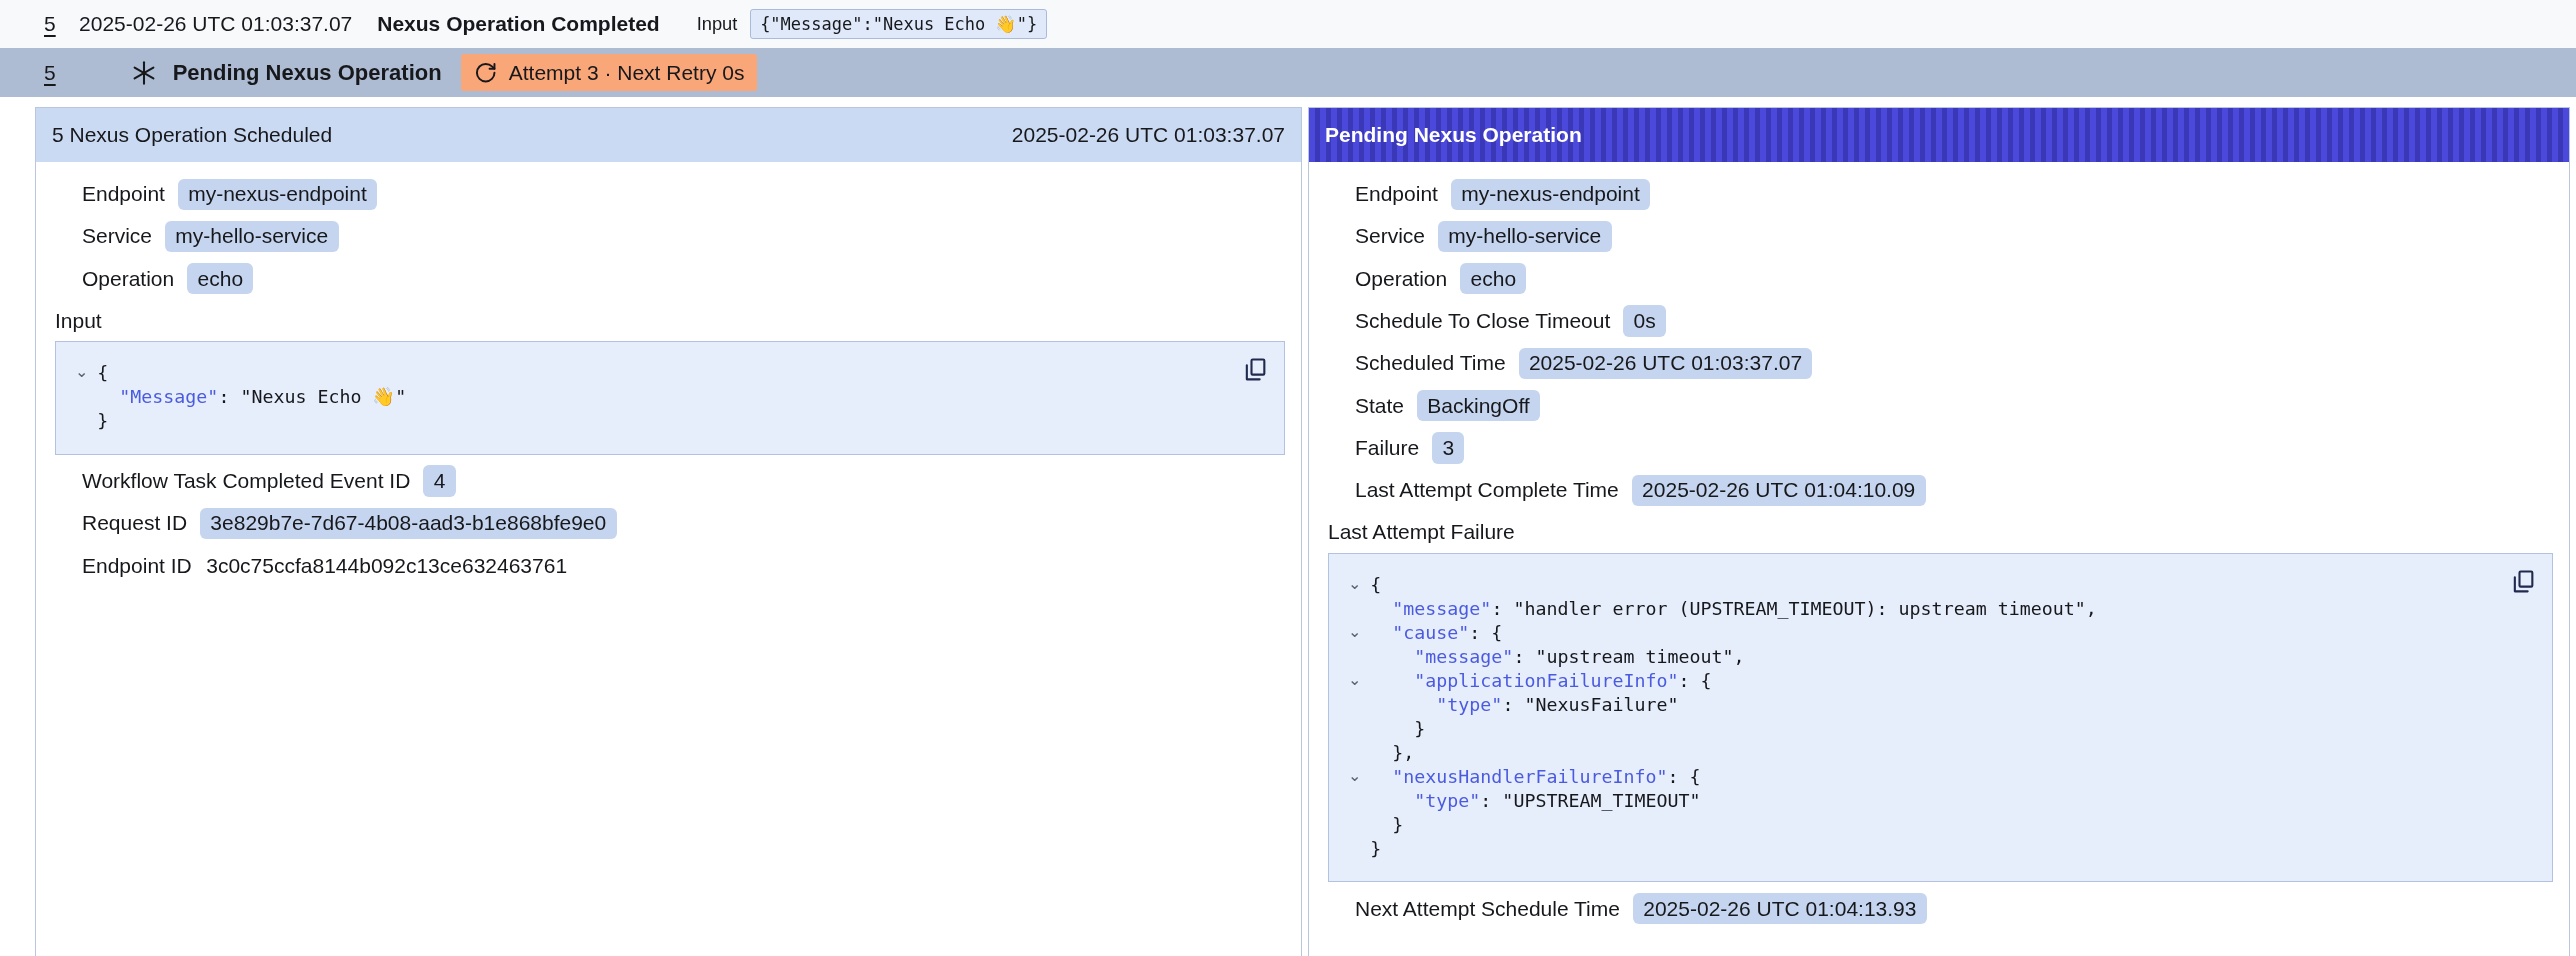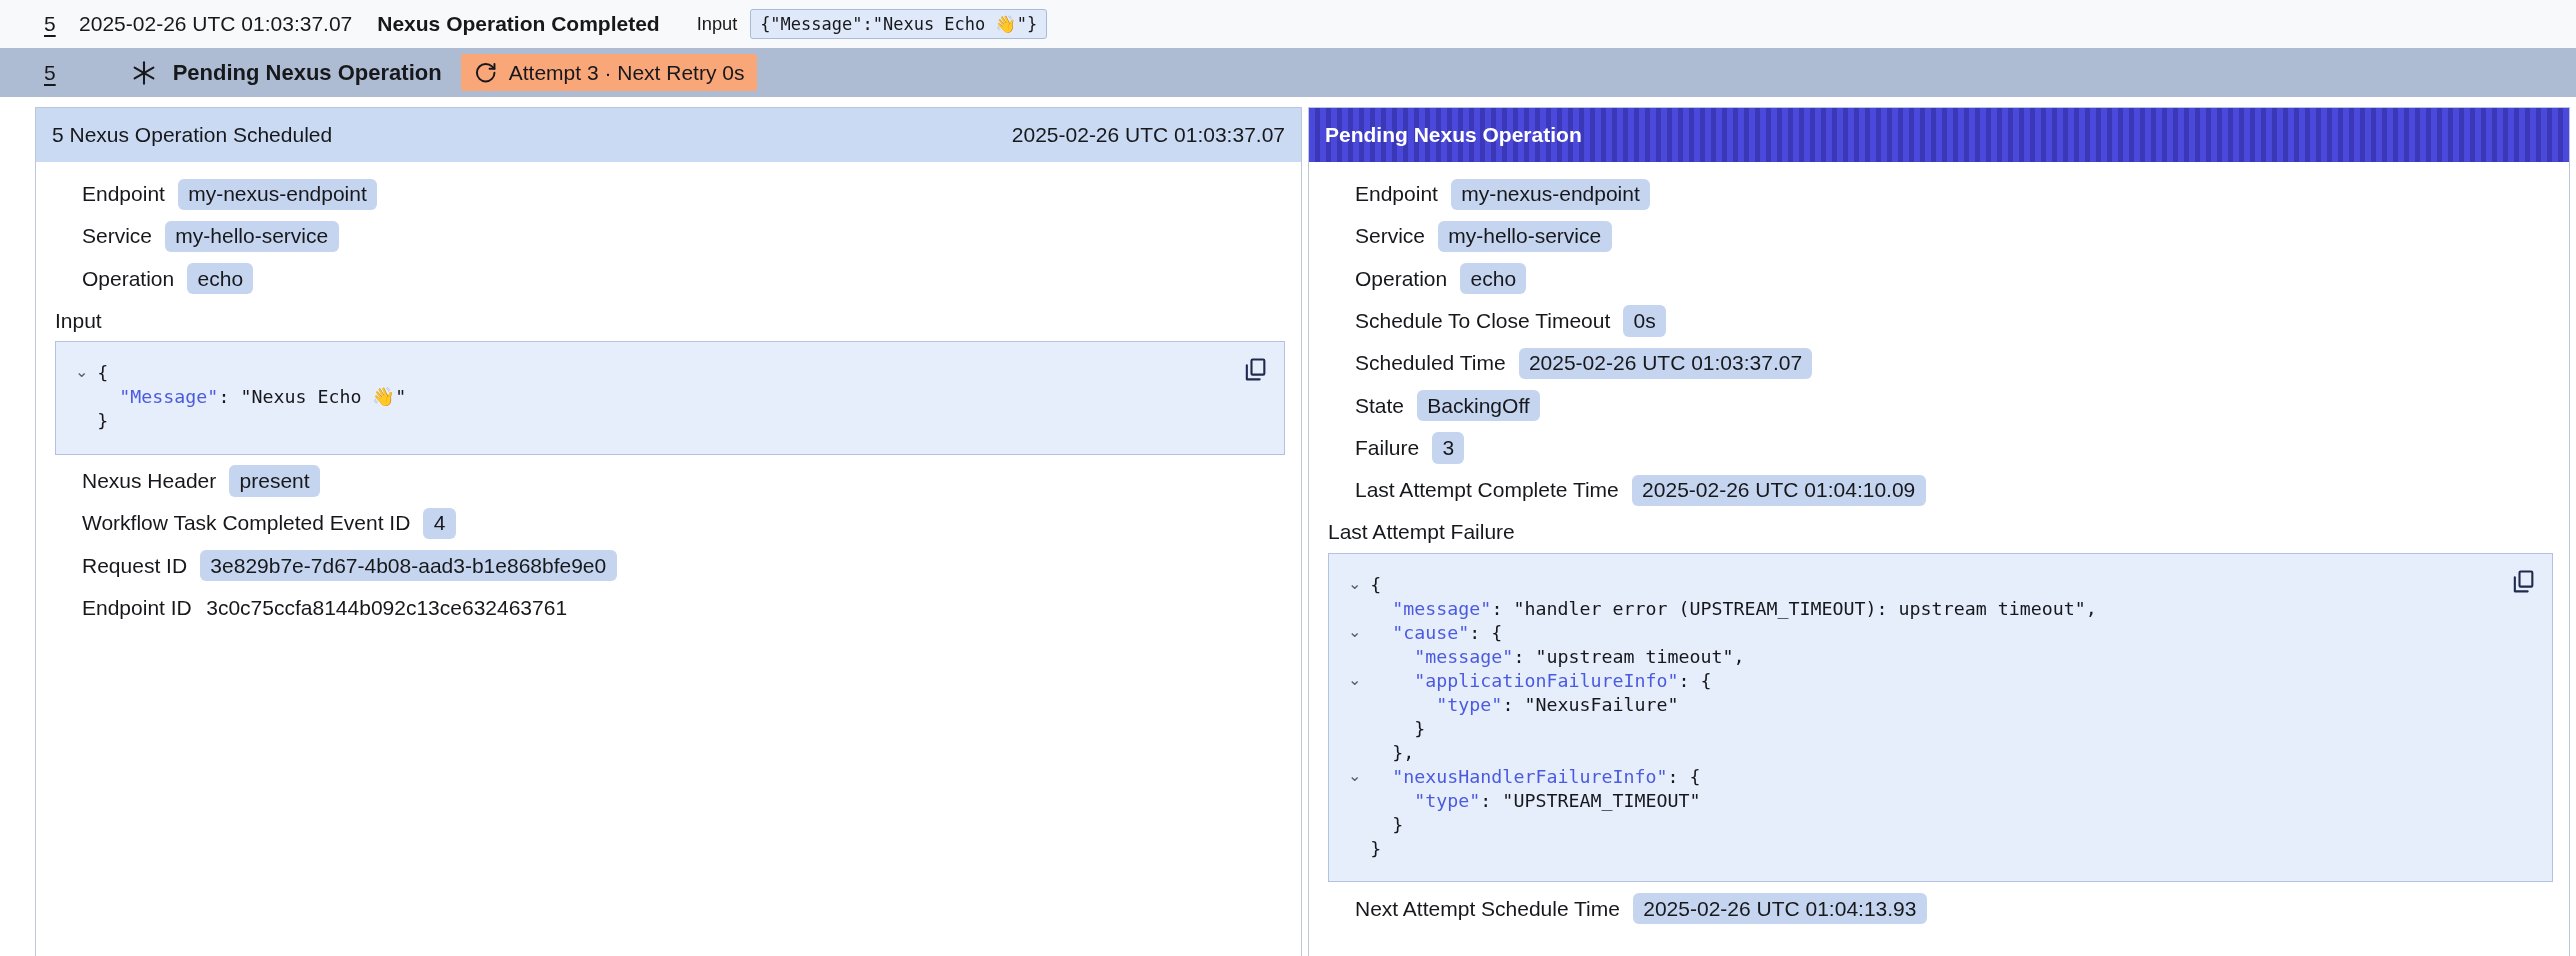--- a/index.html
+++ b/index.html
@@ -125,24 +125,20 @@
           <svg viewBox="0 0 24 24" width="28" height="28" fill="none" stroke="#1f2a4d" stroke-width="1.8" stroke-linecap="round" stroke-linejoin="round">
             <rect x="9" y="3" width="11" height="13" rx="1"></rect>
               <path d="M5 8v12h11"></path>
           </svg>
         </button>
         <div class="code-line"><span class="gut">⌄</span><span class="k"></span><span class="r">{</span></div>
         <div class="code-line"><span class="gut"></span><span class="k">  "Message"</span><span class="r">: "Nexus Echo 👋"</span></div>
         <div class="code-line"><span class="gut"></span><span class="k"></span><span class="r">}</span></div>
       </div>
 
-      <div class="field">
-        <span class="lbl">Nexus Header</span>
-        <span class="chip">present</span>
-      </div>
       <div class="field">
         <span class="lbl">Workflow Task Completed Event ID</span>
         <span class="chip">4</span>
       </div>
       <div class="field">
         <span class="lbl">Request ID</span>
         <span class="chip">3e829b7e-7d67-4b08-aad3-b1e868bfe9e0</span>
       </div>
       <div class="field">
         <span class="lbl">Endpoint ID</span>

